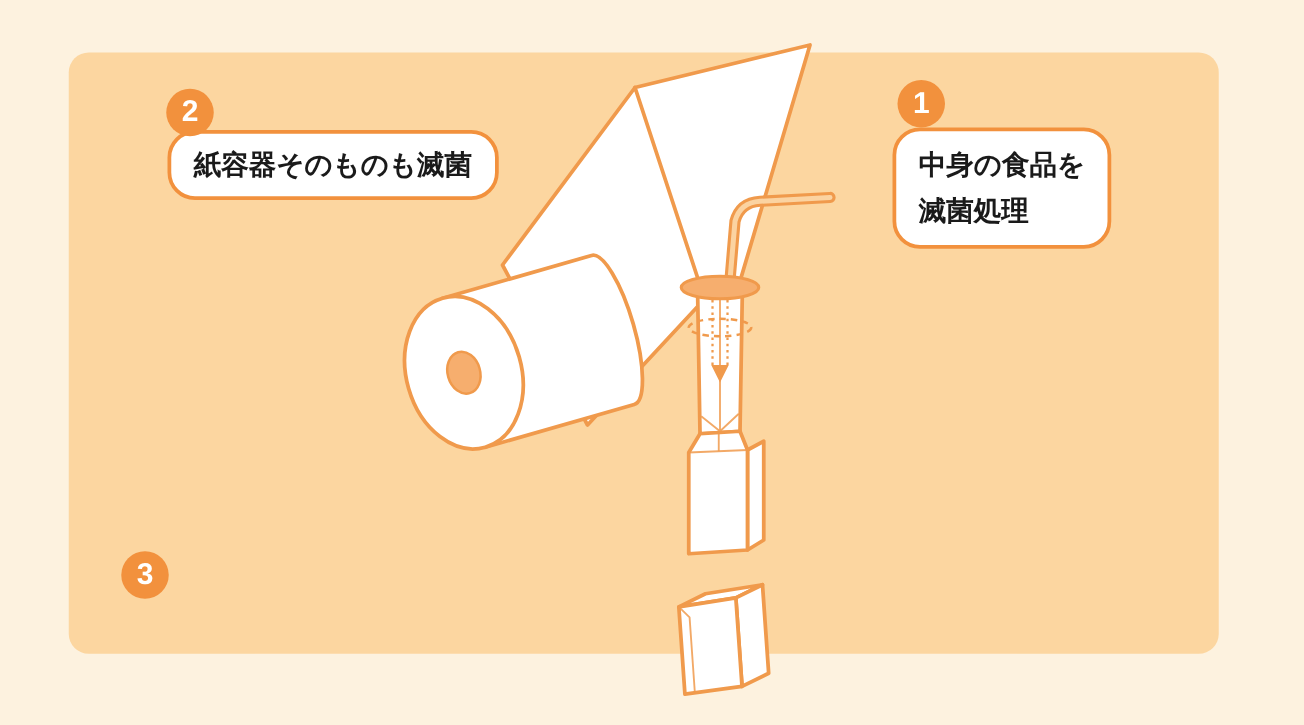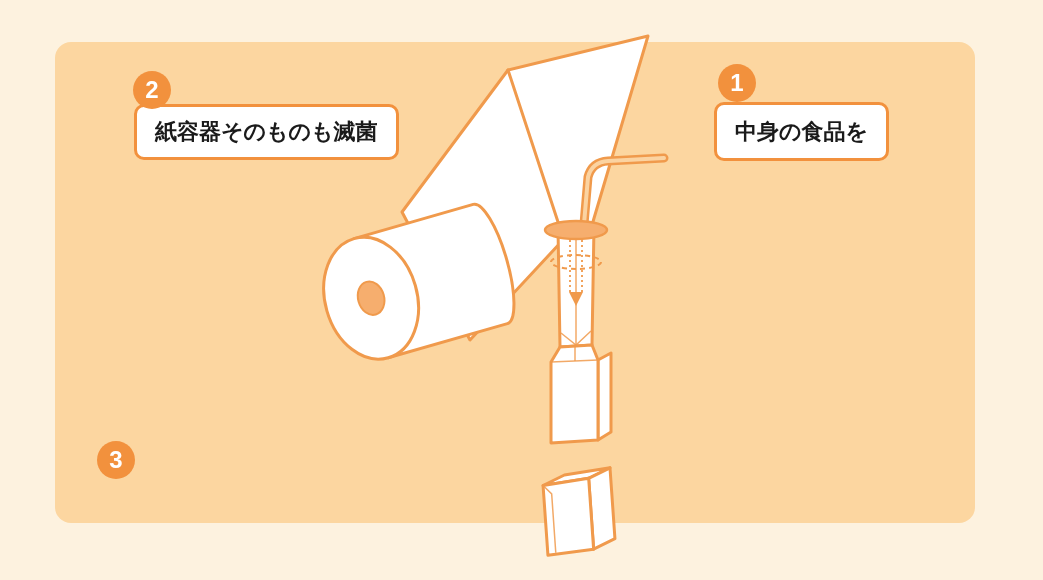--- a/index.html
+++ b/index.html
@@ -31,21 +31,21 @@
   .pipe-inner { fill:none; stroke:#fbd3a1; stroke-width:4; stroke-linecap:round; }
   .dashed  { fill:none; stroke: var(--outline, #f09a4c); stroke-width:2; stroke-dasharray:5 4; }
   .dotted  { fill:none; stroke: var(--outline, #f09a4c); stroke-width:1.8; stroke-dasharray:2 3; }
   .arrowhead { fill: var(--outline, #f09a4c); stroke:none; }
 
   .callout {
     position:absolute;
     z-index:2;
     background:#ffffff;
     border:3px solid var(--accent, #f2913d);
-    border-radius:10px;
+    border-radius:22px;
     padding:8px 18px;
     font-size:22px;
     font-weight:bold;
     color: var(--text, #1a1a1a);
     line-height:1.55;
     white-space:nowrap;
   }
   .callout .line { display:block; }
   #callout-1 { left:714px; top:102px; line-height:1.7; }
   #callout-2 { left:134px; top:104px; }
@@ -121,20 +121,21 @@
     <g>
       <path class="dotted" d="M 570 240 L 570 292 M 582 240 L 582 292"></path>
       <ellipse class="dashed" cx="576" cy="262" rx="25" ry="7"></ellipse>
       <path class="arrowhead" d="M 576 306 L 569 292 L 583 292 Z"></path>
     </g>
   </svg>
 
   <div class="badge" id="badge-1">1</div>
   <div class="callout" id="callout-1">
     <span class="line">中身の食品を</span>
+    <span class="line">滅菌処理</span>
   </div>
 
   <div class="badge" id="badge-2">2</div>
   <div class="callout" id="callout-2">
     <span class="line">紙容器そのものも滅菌</span>
   </div>
 
   <div class="badge" id="badge-3">3</div>
 
 </div>

